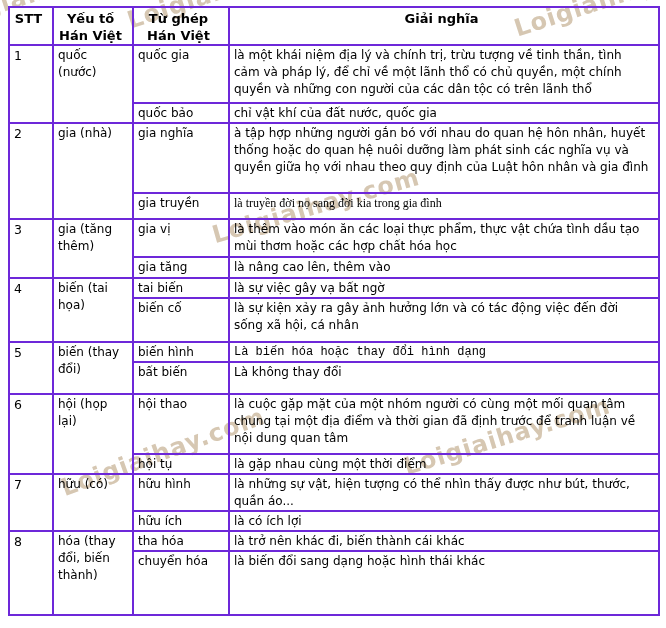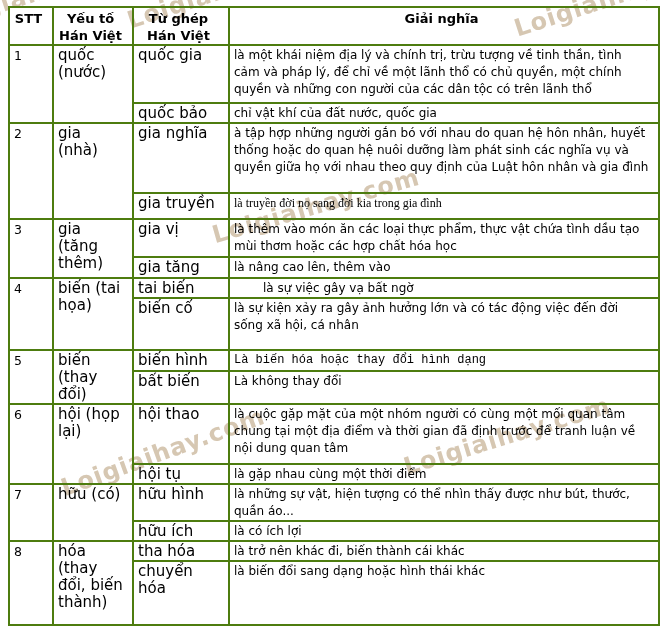--- a/index.html
+++ b/index.html
@@ -36,41 +36,41 @@
     position: absolute;
     left: 8px;
     top: 6px;
     width: 652px;
     z-index: 1;
     border-collapse: collapse;
     table-layout: fixed;
     background: transparent;
   }
   table.hv th, table.hv td {
-    border: 2px solid #4d7c0f;
+    border: 2px solid #6d28d9;
     vertical-align: top;
     padding: 1px 9px 0 4px;
     background: transparent;
     color: #000000;
     overflow: hidden;
   }
   table.hv th {
     font-size: 13px;
     line-height: 17px;
     font-weight: bold;
     text-align: center;
     padding-top: 2px;
   }
   td.stt-cell {
     font-size: 12.5px;
     line-height: 17px;
     padding-left: 7px;
   }
   td.element-cell, td.word-cell {
-    font-size: 15px;
+    font-size: 12px;
     line-height: 17px;
   }
   td.meaning-cell {
     font-size: 12px;
     line-height: 17px;
   }
   td .clip {
     overflow: hidden;
   }
 </style>
@@ -144,24 +144,24 @@
           <td class="word-cell">gia tăng</td>
           <td class="meaning-cell">
             <div class="clip" style="max-height: 29px;">là nâng cao lên, thêm vào</div>
           </td>
         </tr>
         <tr style="height: 20px;">
           <td class="stt-cell" rowspan="2">4</td>
           <td class="element-cell" rowspan="2">biến (tai họa)</td>
           <td class="word-cell">tai biến</td>
           <td class="meaning-cell">
-            <div class="clip" style="max-height: 17px; margin-left: 29px;">là sự việc gây vạ bất ngờ</div>
-          </td>
-        </tr>
-        <tr style="height: 52px; border-radius: 22px;">
+            <div class="clip" style="max-height: 17px;">là sự việc gây vạ bất ngờ</div>
+          </td>
+        </tr>
+        <tr style="height: 44px; border-radius: 22px;">
           <td class="word-cell">biến cố</td>
           <td class="meaning-cell">
             <div class="clip" style="max-height: 49px;">là sự kiện xảy ra gây ảnh hưởng lớn và có tác động việc đến đời sống xã hội, cá nhân</div>
           </td>
         </tr>
         <tr style="height: 19px;">
           <td class="stt-cell" rowspan="2">5</td>
           <td class="element-cell" rowspan="2">biến (thay đổi)</td>
           <td class="word-cell">biến hình</td>
           <td class="meaning-cell">

